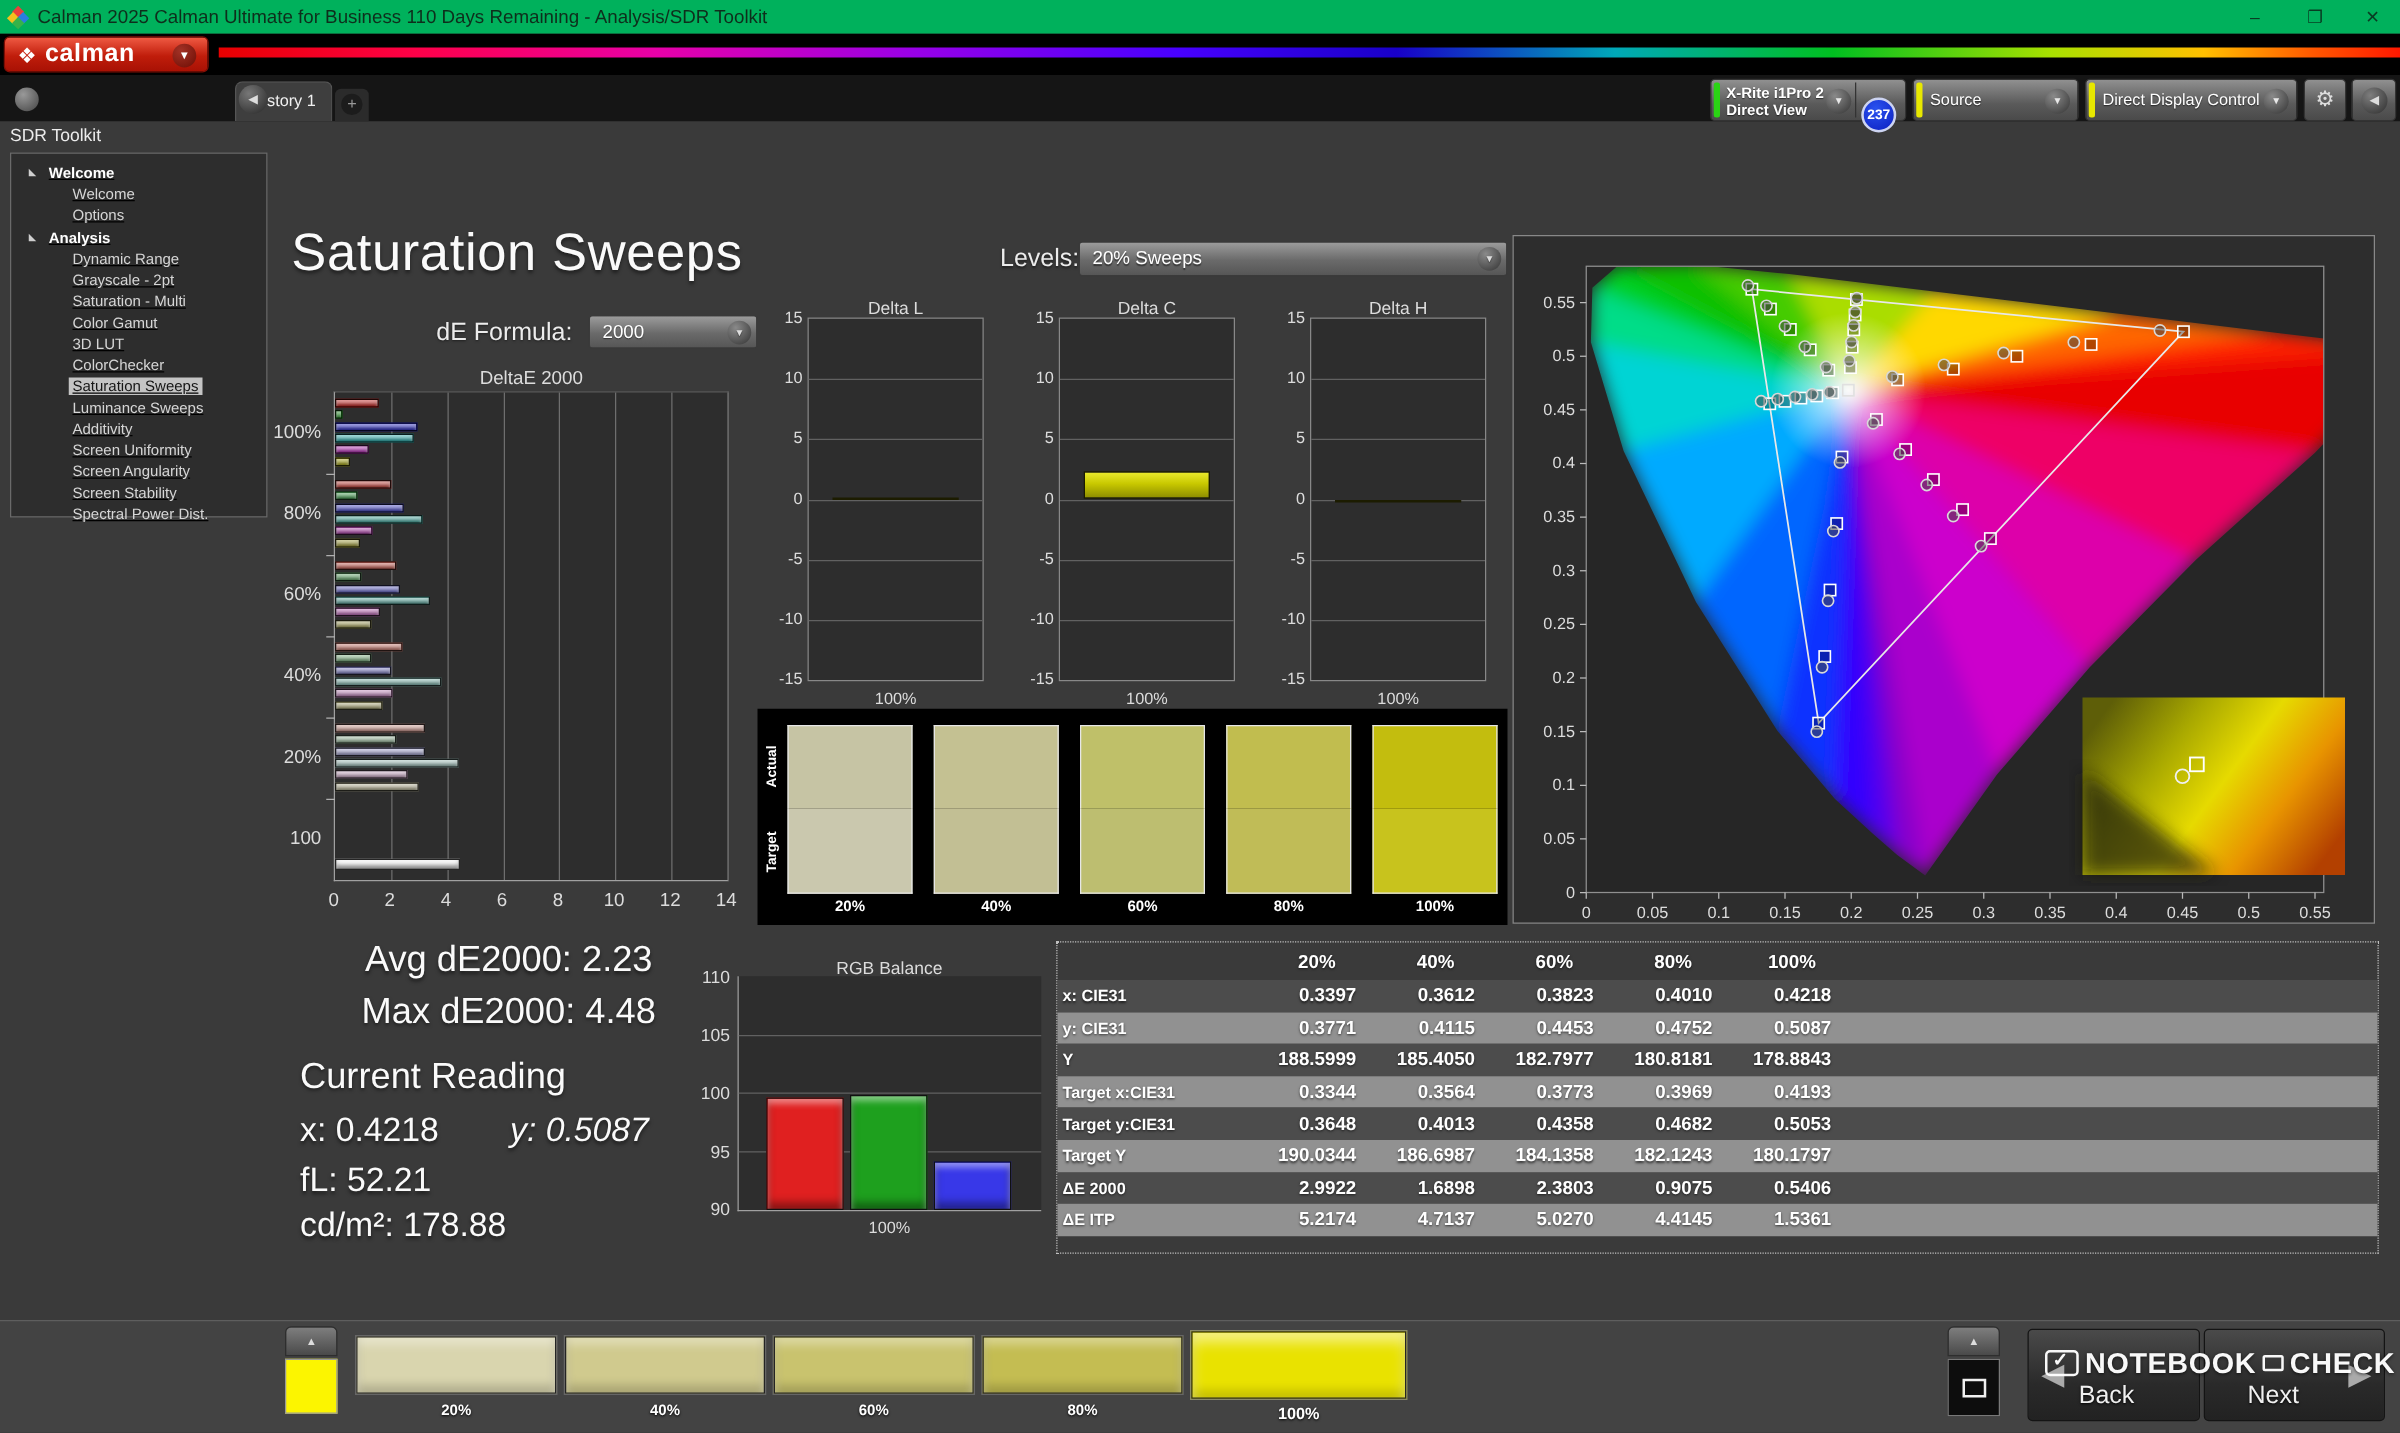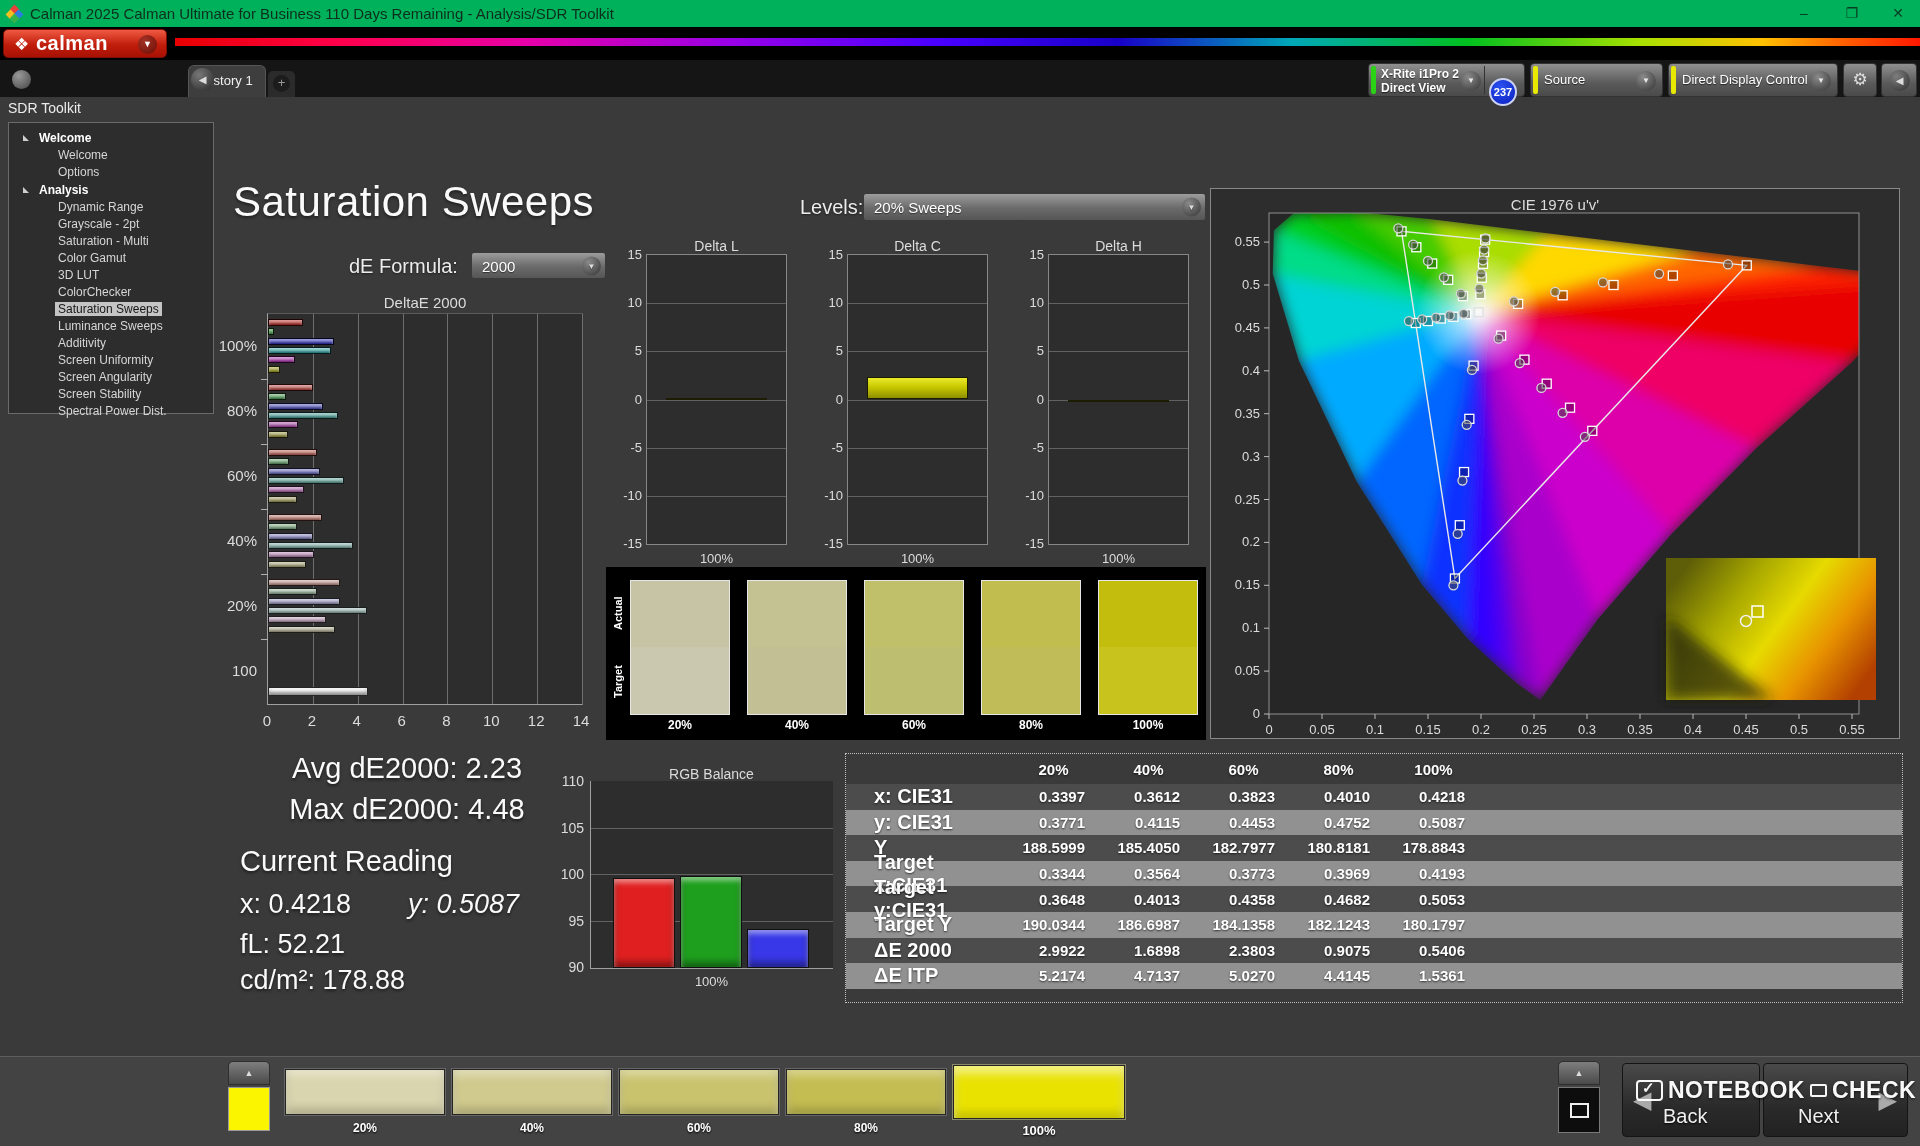--- a/index.html
+++ b/index.html
@@ -61,21 +61,21 @@
     font-size:10px; text-align:center; line-height:21px; }
 
   
   .side-dot { left:12px; top:70px; width:19px; height:19px; border-radius:50%;
     background:radial-gradient(circle at 35% 30%, #999, #444); }
   .side-collapse { left:191px; top:68px; width:23px; height:23px; border-radius:50%;
     background:radial-gradient(circle at 35% 30%, #777, #262626); color:#ddd; font-size:10px;
     text-align:center; line-height:23px; }
   .side-title { left:8px; top:100px; font-size:14px; color:#ececec; }
   .tree-panel { left:8px; top:122px; width:206px; height:292px; background:#2d2d2d;
-    border:1px solid #6a6a6a; padding-top:6px; }
+    border:1px solid #6a6a6a; padding-top:6px;text-decoration:underline; }
   .tree-section { position:relative; height:18px; line-height:18px; color:#fff; font-weight:700;
     font-size:12px; padding-left:30px; }
   .tree-section .tri { position:absolute; left:14px; top:6px; width:0; height:0;
     border-left:6px solid #cfcfcf; border-top:6px solid transparent; }
   .tree-item { position:relative; height:17px; line-height:17px; color:#d6d6d6; font-size:12px;
     padding-left:46px; }
   .tree-item .item-label { padding:0 3px; }
   .tree-item.selected .item-label { background:#c4c4c4; color:#161616; }
 
   
@@ -158,21 +158,21 @@
     box-shadow:inset 0 4px 5px rgba(255,255,255,.45), inset 0 -5px 7px rgba(0,0,0,.4); }
   .rgb-xlabel { position:absolute; left:50px; top:208px; width:243px; text-align:center;
     color:#dcdcdc; font-size:13px; }
 
   .table-box { left:845px; top:753px; width:1058px; height:250px; border:1px dotted #c0c0c0; }
   .thead-row, .trow { display:flex; }
   .thead-row { height:30px; align-items:center; }
   .trow { height:25.6px; align-items:center; }
   .trow.dark { background:#4c4c4c; }
   .trow.light { background:#919191; }
-  .tlabel { width:160px; padding-left:28px; font-weight:700; font-size:20px; color:#fff;
+  .tlabel { width:160px; padding-left:4px; font-weight:700; font-size:13px; color:#fff;
     text-shadow:0 1px 2px rgba(0,0,0,.65); }
   .tcol { width:95px; text-align:right; padding-right:16px; font-weight:700; font-size:15px;
     color:#fff; text-shadow:0 1px 2px rgba(0,0,0,.65); }
   .thead-row .tcol { text-align:center; padding-right:0; }
 
   
   .bottom-bar { left:0; top:1056px; width:1920px; height:90px; background:#434343;
     border-top:1px solid #5e5e5e; }
   .handle { position:absolute; width:42px; height:24px; border-radius:5px 5px 0 0;
     background:linear-gradient(#7e7e7e,#4a4a4a); border:1px solid #2e2e2e; color:#ddd;
@@ -627,21 +627,20 @@
         <line x1="53" y1="53.099999999999966" x2="58" y2="53.099999999999966" stroke="#bbb"></line>
         <text x="49" y="57.099999999999966" fill="#dcdcdc" font-size="13" text-anchor="end" font-family="Liberation Sans, sans-serif">0.55</text>
         <g transform="translate(455,369)">
           <rect x="0" y="0" width="210" height="142" fill="url(#insetg)"></rect>
           <polygon points="0,58 0,142 108,142" fill="#1a1a08" opacity="0.7" filter="url(#fblur)"></polygon>
           <rect x="86" y="48" width="11" height="11" fill="none" stroke="#ffffff" stroke-width="1.5"></rect>
           <circle cx="80" cy="63" r="5.5" fill="none" stroke="#f0f0f0" stroke-width="1.5"></circle>
         </g>
       </svg>
   </div>
-  <div class="abs chart-title cie-title">CIE 1976 u'v'</div>
 
   <div class="abs stat stat-avg">Avg dE2000: 2.23</div>
   <div class="abs stat stat-max">Max dE2000: 4.48</div>
   <div class="abs stat stat-cr">Current Reading</div>
   <div class="abs stat stat-x">x: 0.4218</div>
   <div class="abs stat stat-y">y: 0.5087</div>
   <div class="abs stat stat-fl">fL: 52.21</div>
   <div class="abs stat stat-cd">cd/m²: 178.88</div>
 
   <div class="abs rgb-wrap">

